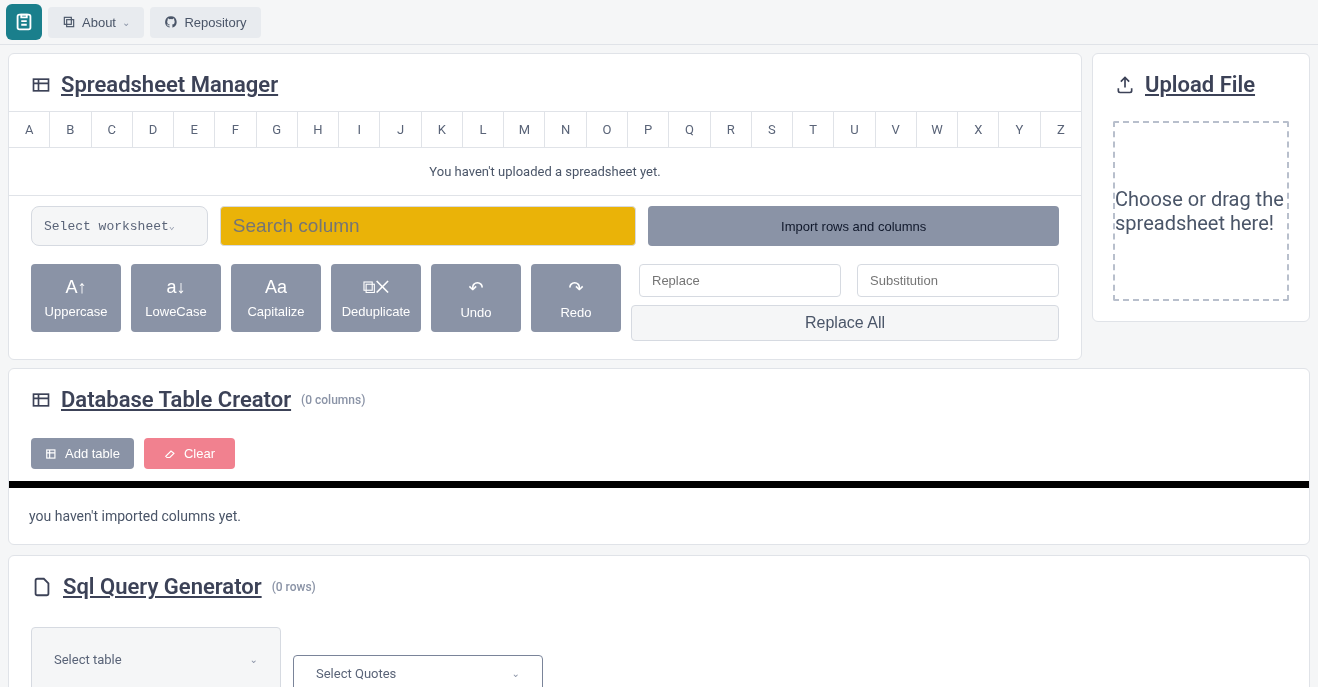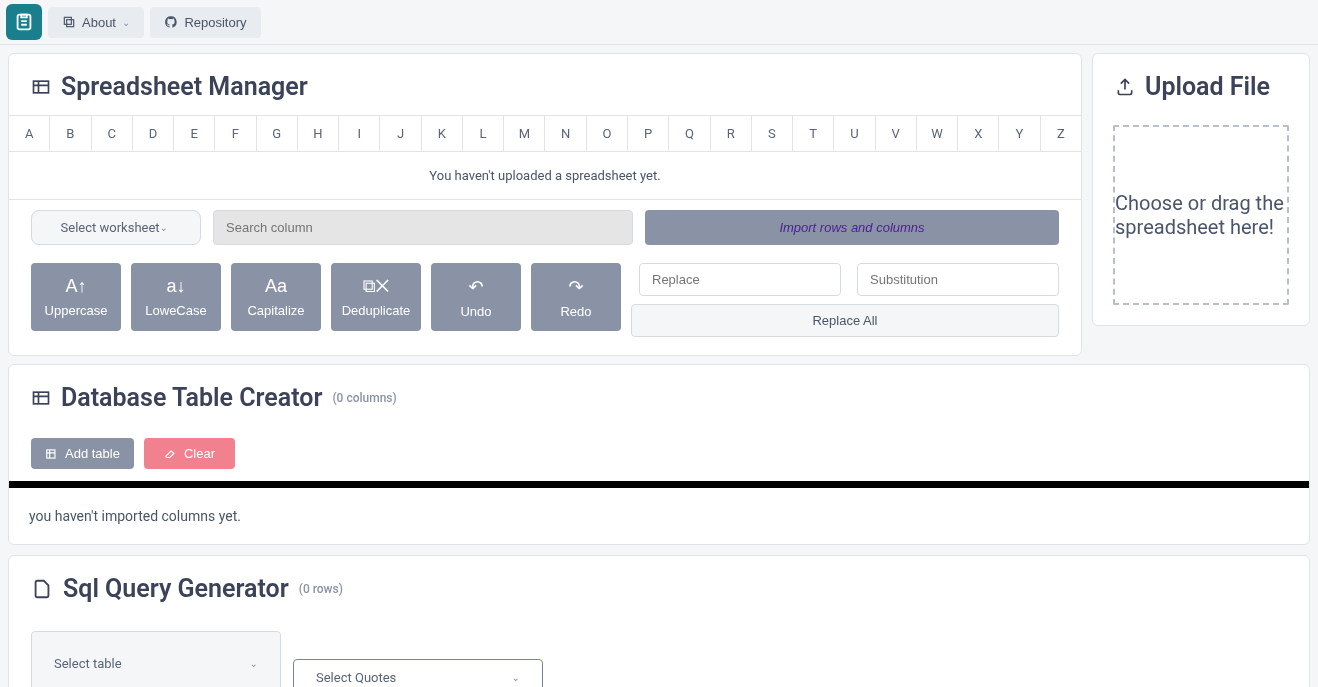--- a/index.html
+++ b/index.html
@@ -46,22 +46,23 @@
   overflow: hidden;
 }
 .card-header {
   padding: 18px 22px 14px;
   display: flex;
   align-items: center;
   gap: 10px;
   color: #3c4257;
 }
 .card-title {
-  font-size: 25px;
+  font-size: 22px;
   font-weight: 600;
+  text-decoration: underline;
 }
 .card-subtitle {
   font-size: 12px;
   color: #8a93a6;
   font-weight: 500;
 }
 .col-filter {
   display: flex;
   border-top: 1px solid #e0e3e8;
   border-bottom: 1px solid #e0e3e8;
@@ -94,46 +95,46 @@
   background: #f5f6f7;
   border: 1px solid #d6dae1;
   border-radius: 8px;
   padding: 8px 32px 8px 12px;
   font-size: 13px;
   color: #5a6478;
   cursor: pointer;
   position: relative;
   display: flex;
   align-items: center;
-  justify-content: flex-end;
+  justify-content: center;
   min-width: 170px;
+  font-family: Liberation Mono, monospace;
 }
 .chev {
   font-size: 10px;
   color: #8a93a6;
 }
 .text-input {
   flex: 1;
-  background: #e5e5e5;
+  background: #eab308;
   border: 1px solid #d6dae1;
   border-radius: 4px;
   padding: 8px 12px;
-  font-size: 13px;
+  font-size: 19px;
   color: #4a5568;
 }
 .btn-primary {
   flex: 1;
   background: #8a93a6;
-  color: #4c1d95;
+  color: #0f172a;
   border: none;
   border-radius: 4px;
   padding: 10px;
   font-size: 13px;
   cursor: pointer;
-  font-style: italic;
 }
 .transform-row {
   display: flex;
   gap: 10px;
   padding: 8px 22px 18px;
 }
 .t-btn {
   background: #8a93a6;
   color: #fff;
   border: none;
@@ -165,21 +166,21 @@
   font-size: 13px;
   margin-left: 8px;
 }
 .replace-all {
   background: #f5f6f7;
   border: 1px solid #d6dae1;
   border-radius: 4px;
   padding: 8px;
   color: #4a5568;
   cursor: pointer;
-  font-size: 13px;
+  font-size: 16px;
 }
 .upload-body { padding: 10px 20px 20px; }
 .dropzone {
   border: 2px dashed #b8bfcc;
   border-radius: 2px;
   height: 180px;
   display: flex;
   align-items: center;
   justify-content: center;
   color: #4a5568;

